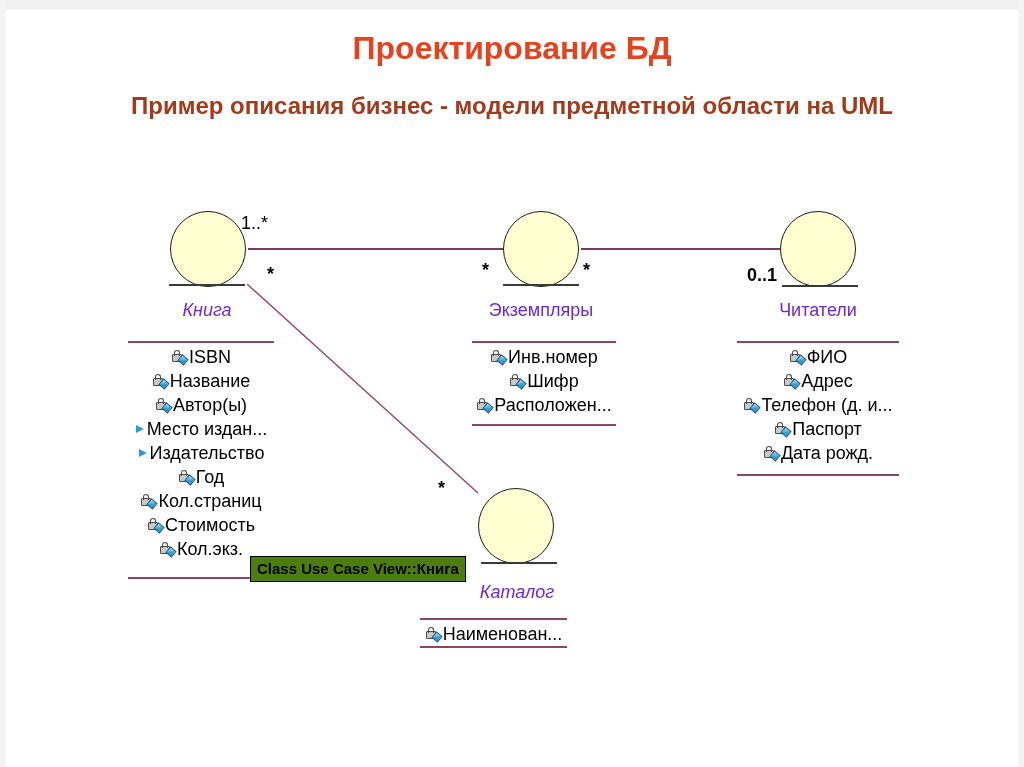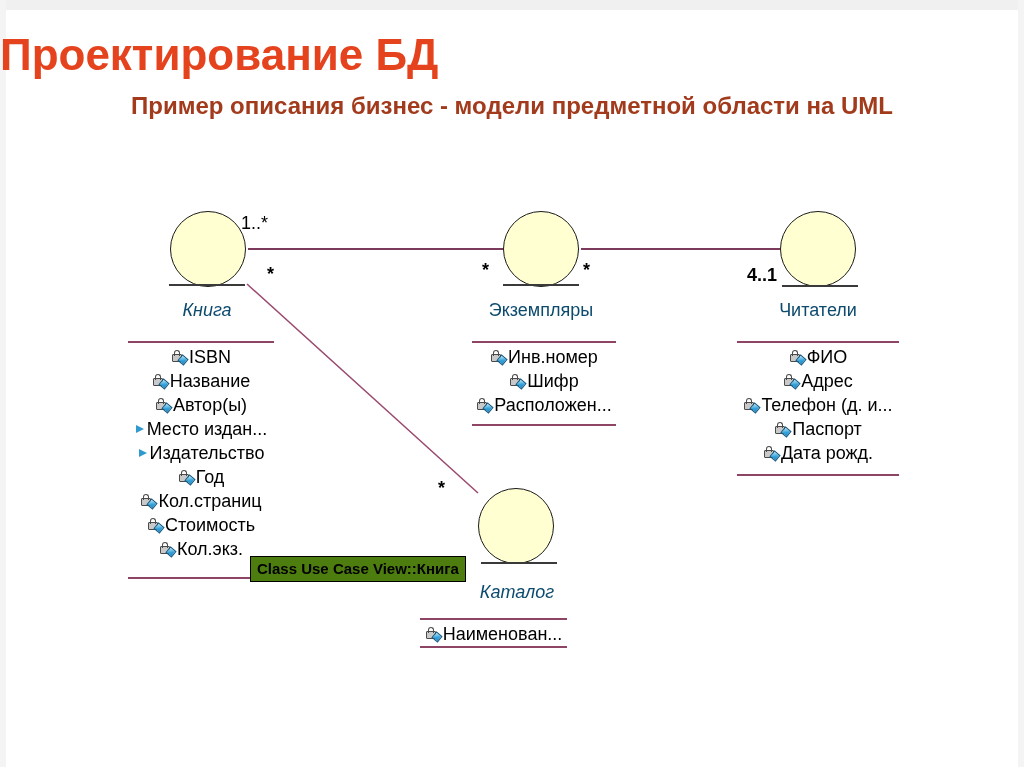--- a/index.html
+++ b/index.html
@@ -9,41 +9,41 @@
     font-family:"Liberation Sans","DejaVu Sans",sans-serif;
     position:relative;
     color:#000;
   }
   .edge-top { position:absolute; left:0; top:0; width:1024px; height:10px; background:#f0f0f0; }
   .edge-left { position:absolute; left:0; top:0; width:6px; height:767px; background:#f4f4f4; }
   .edge-right { position:absolute; right:0; top:0; width:6px; height:767px; background:#f4f4f4; }
 
   .title {
     position:absolute; left:0; top:30px; width:1024px;
-    font-size:44px; font-weight:bold; color:#e5431e;
+    text-align:center; font-size:32px; font-weight:bold; color:#e5431e;
     letter-spacing:0px;
   }
   .subtitle {
     position:absolute; left:0; top:90px; width:1024px;
     text-align:center; font-size:24px; font-weight:bold; color:#a23a1c;
     line-height:32px;
   }
 
   .diagram { position:absolute; left:0; top:0; width:1024px; height:767px; }
 
   svg.relations { position:absolute; left:0; top:0; width:1024px; height:767px; pointer-events:none; }
 
   .entity-circle {
     position:absolute; width:76px; height:76px; border-radius:50%;
     background:#ffffd2; border:1.5px solid #1a1a1a;
   }
   .entity-baseline { position:absolute; width:76px; height:2px; background:#3a3a3a; }
   .entity-name {
     position:absolute; width:140px; text-align:center;
-    font-size:18px; color:#0c4a6e;
+    font-size:18px; color:#6d28d9;
   }
   .entity-name.italic { font-style:italic; }
 
   .attrs {
     position:absolute;
     display:flex; flex-direction:column; 
     border-top:2px solid #8e4464; border-bottom:2px solid #8e4464;
     padding-top:2px;
   }
   .attr-row {
@@ -263,18 +263,18 @@
           <span class="gem"></span>
         </span>
         <span>Наименован...</span>
       </div>
     </div>
 
   <span class="mult" style="left:241px; top:213px;">1..*</span>
   <span class="mult bold" style="left:267px; top:264px;">*</span>
   <span class="mult bold" style="left:482px; top:260px;">*</span>
   <span class="mult bold" style="left:583px; top:260px;">*</span>
-  <span class="mult bold" style="left:747px; top:265px;">4..1</span>
+  <span class="mult bold" style="left:747px; top:265px;">0..1</span>
   <span class="mult bold" style="left:438px; top:478px;">*</span>
 
 
   <div class="tooltip">Class Use Case View::Книга</div>
 </div>
 
 </body></html>

